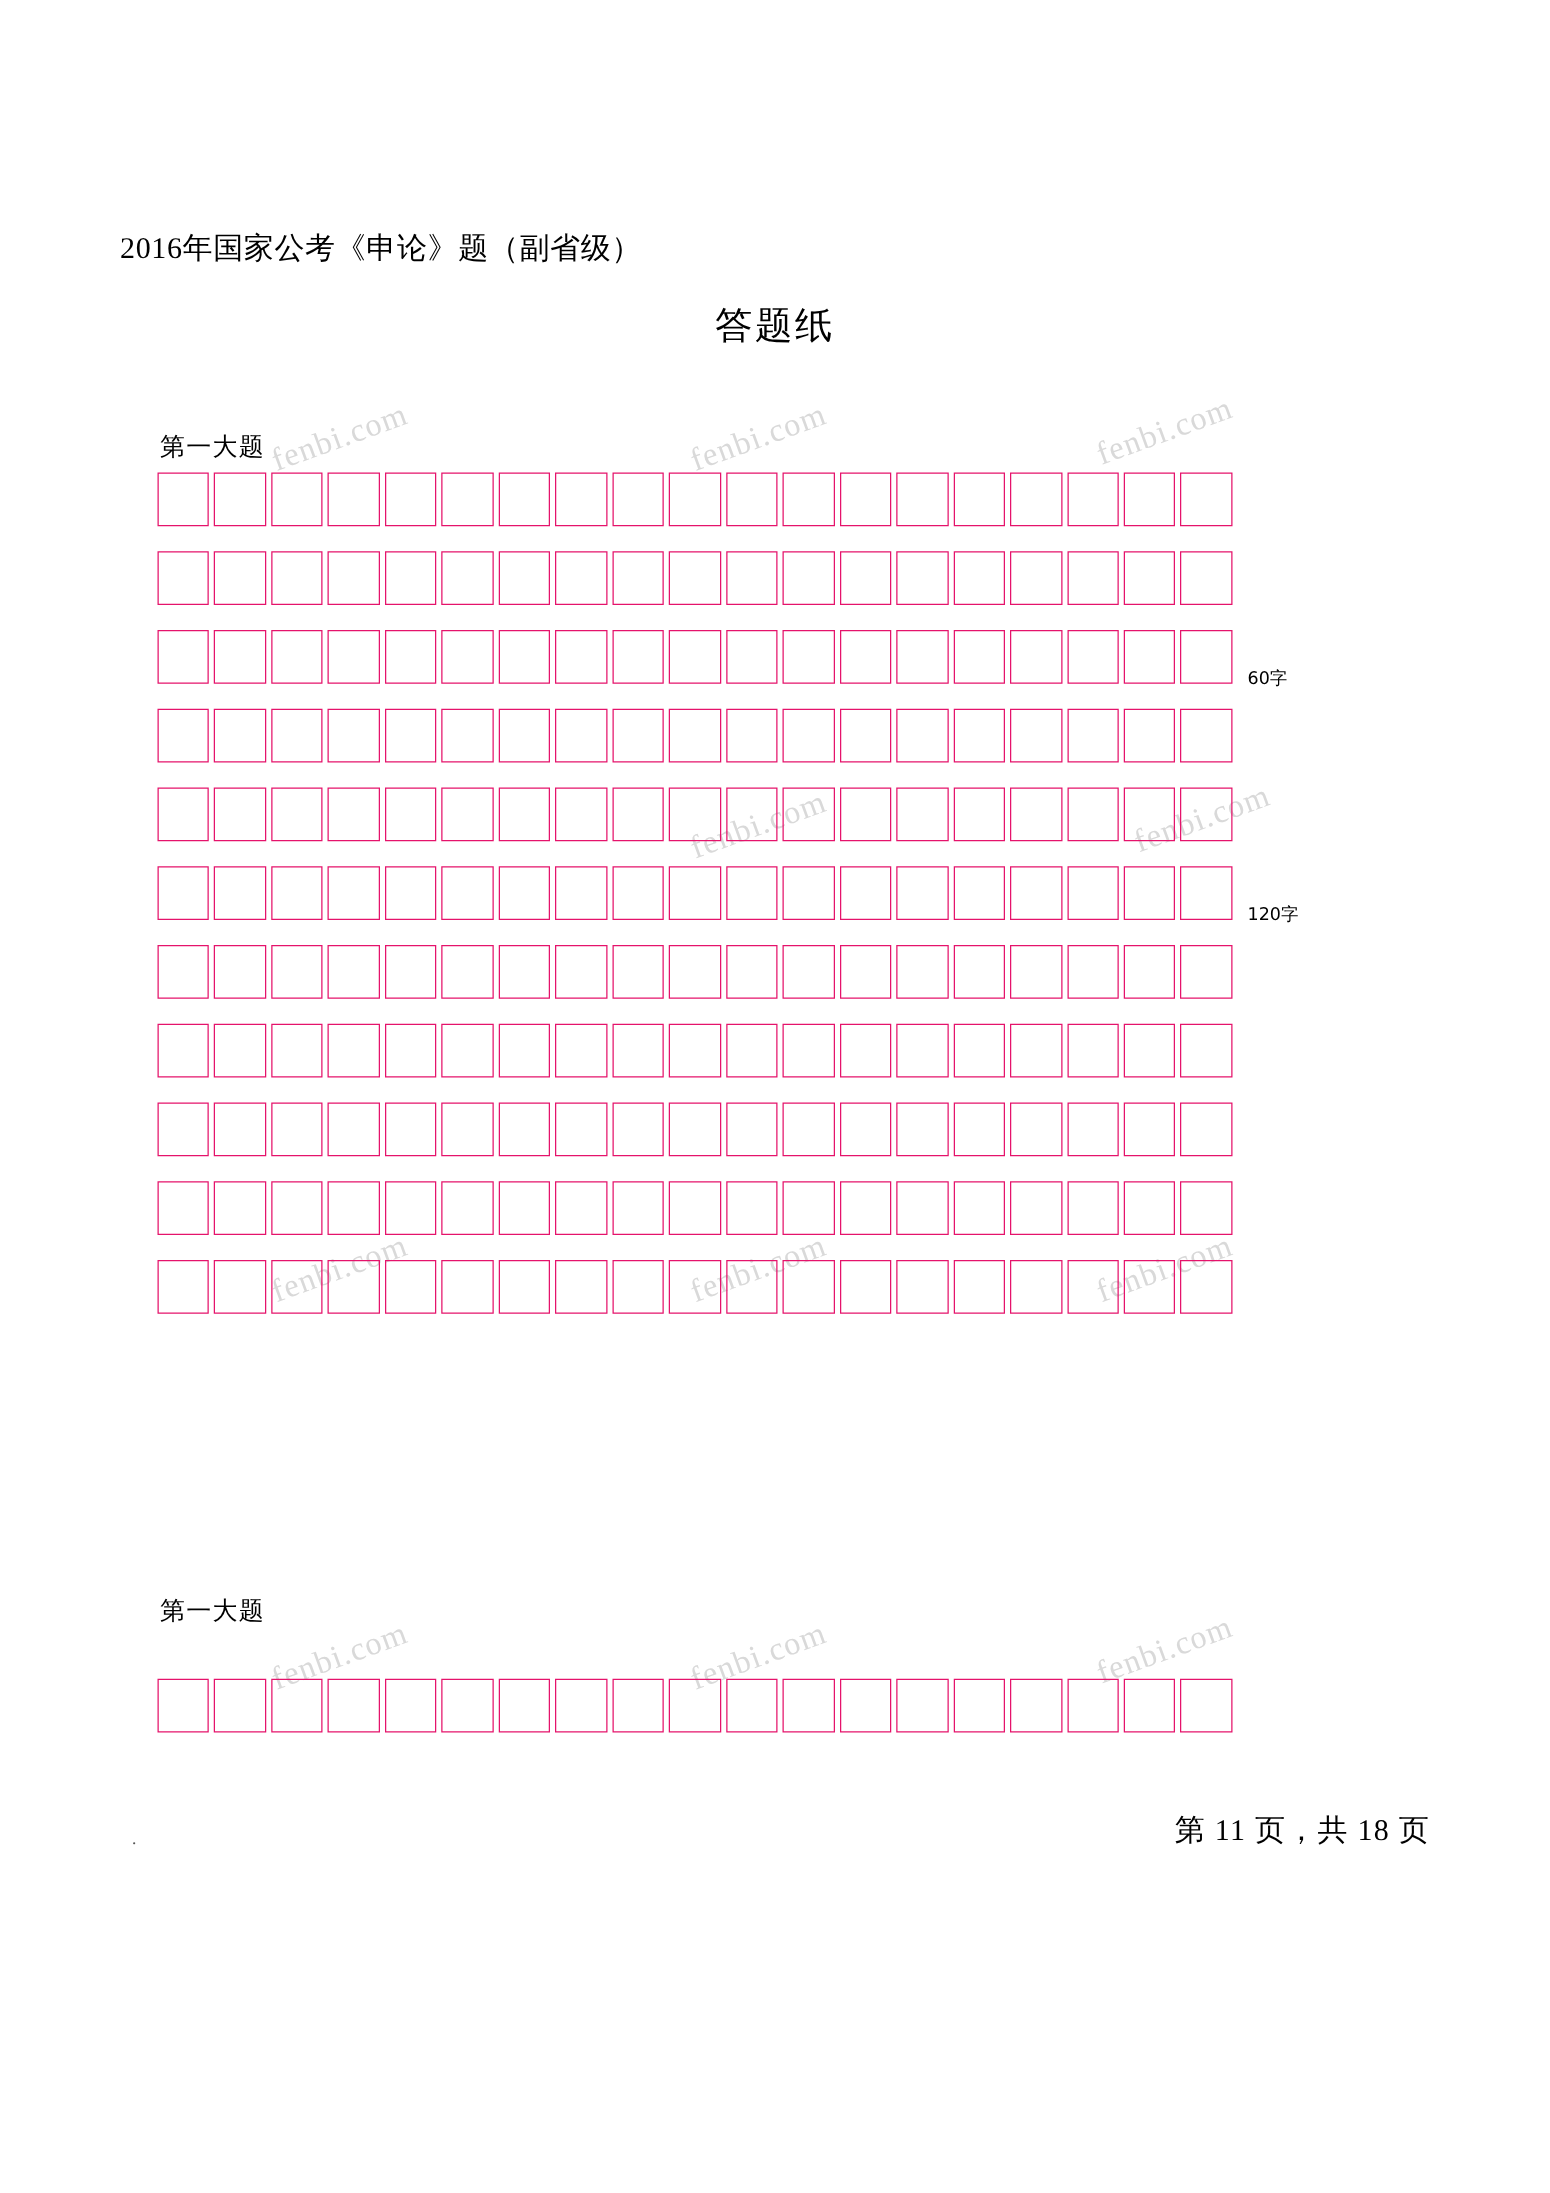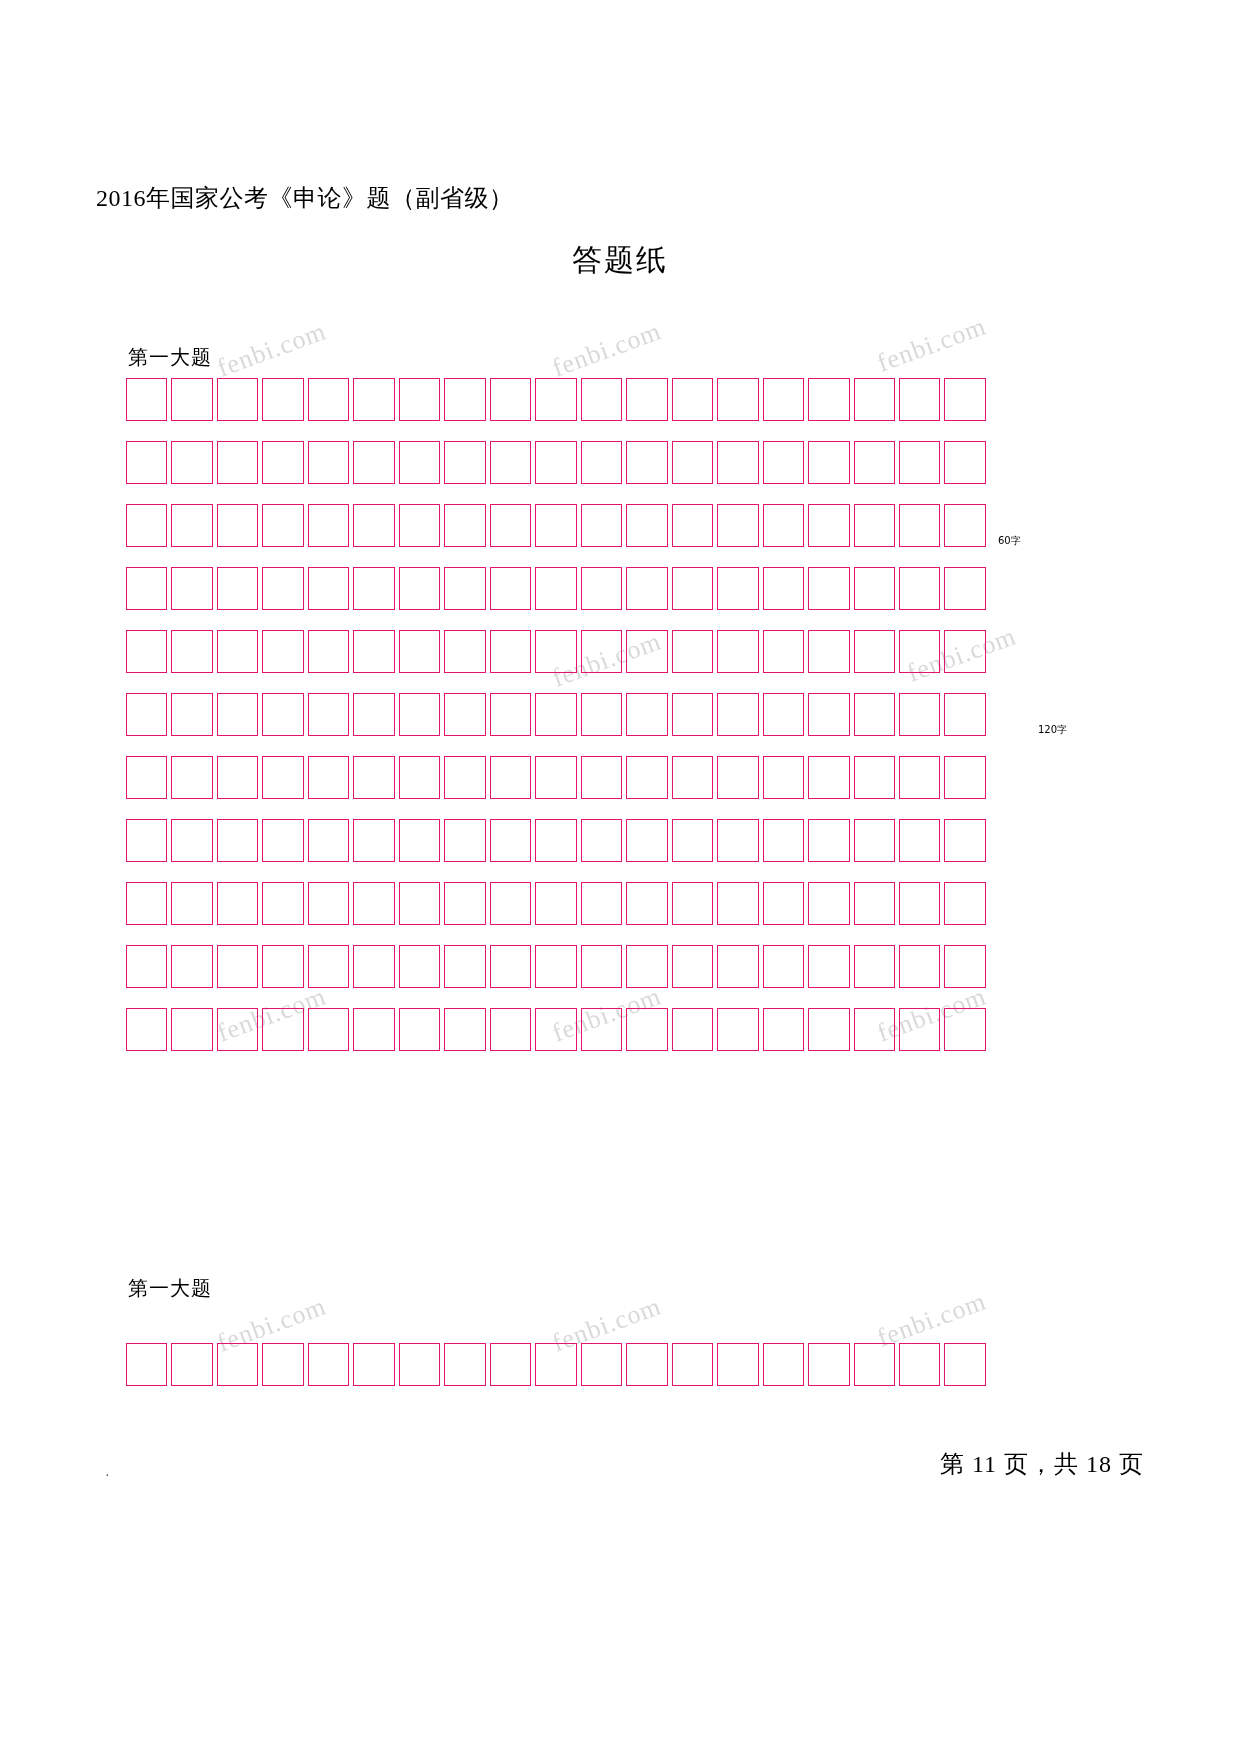--- a/index.html
+++ b/index.html
@@ -79,21 +79,21 @@
     border: 1.6px solid #e5136b;
     margin-right: 0;
   }
   .grid-cell + .grid-cell {
     margin-left: 4px;
   }
 
   .count-mark {
     position: absolute;
     left: 872px;
-    font-size: 10px;
+    font-size: 14px;
     font-family: "DejaVu Sans", sans-serif;
     color: #000;
     white-space: nowrap;
     text-align: right;
   }
 
   
   .watermark {
     position: absolute;
     font-family: "Liberation Serif", serif;
@@ -267,21 +267,21 @@
         <div class="grid-cell"></div>
         <div class="grid-cell"></div>
         <div class="grid-cell"></div>
         <div class="grid-cell"></div>
         <div class="grid-cell"></div>
         <div class="grid-cell"></div>
         <div class="grid-cell"></div>
         <div class="grid-cell"></div>
         <div class="grid-cell"></div>
         <div class="grid-cell"></div>
-        <span class="count-mark" style="top: 30px; margin-left: 40px;">120字</span>
+        <span class="count-mark" style="top: 30px;">120字</span>
       </div>
       <div class="grid-row">
         <div class="grid-cell"></div>
         <div class="grid-cell"></div>
         <div class="grid-cell"></div>
         <div class="grid-cell"></div>
         <div class="grid-cell"></div>
         <div class="grid-cell"></div>
         <div class="grid-cell"></div>
         <div class="grid-cell"></div>

